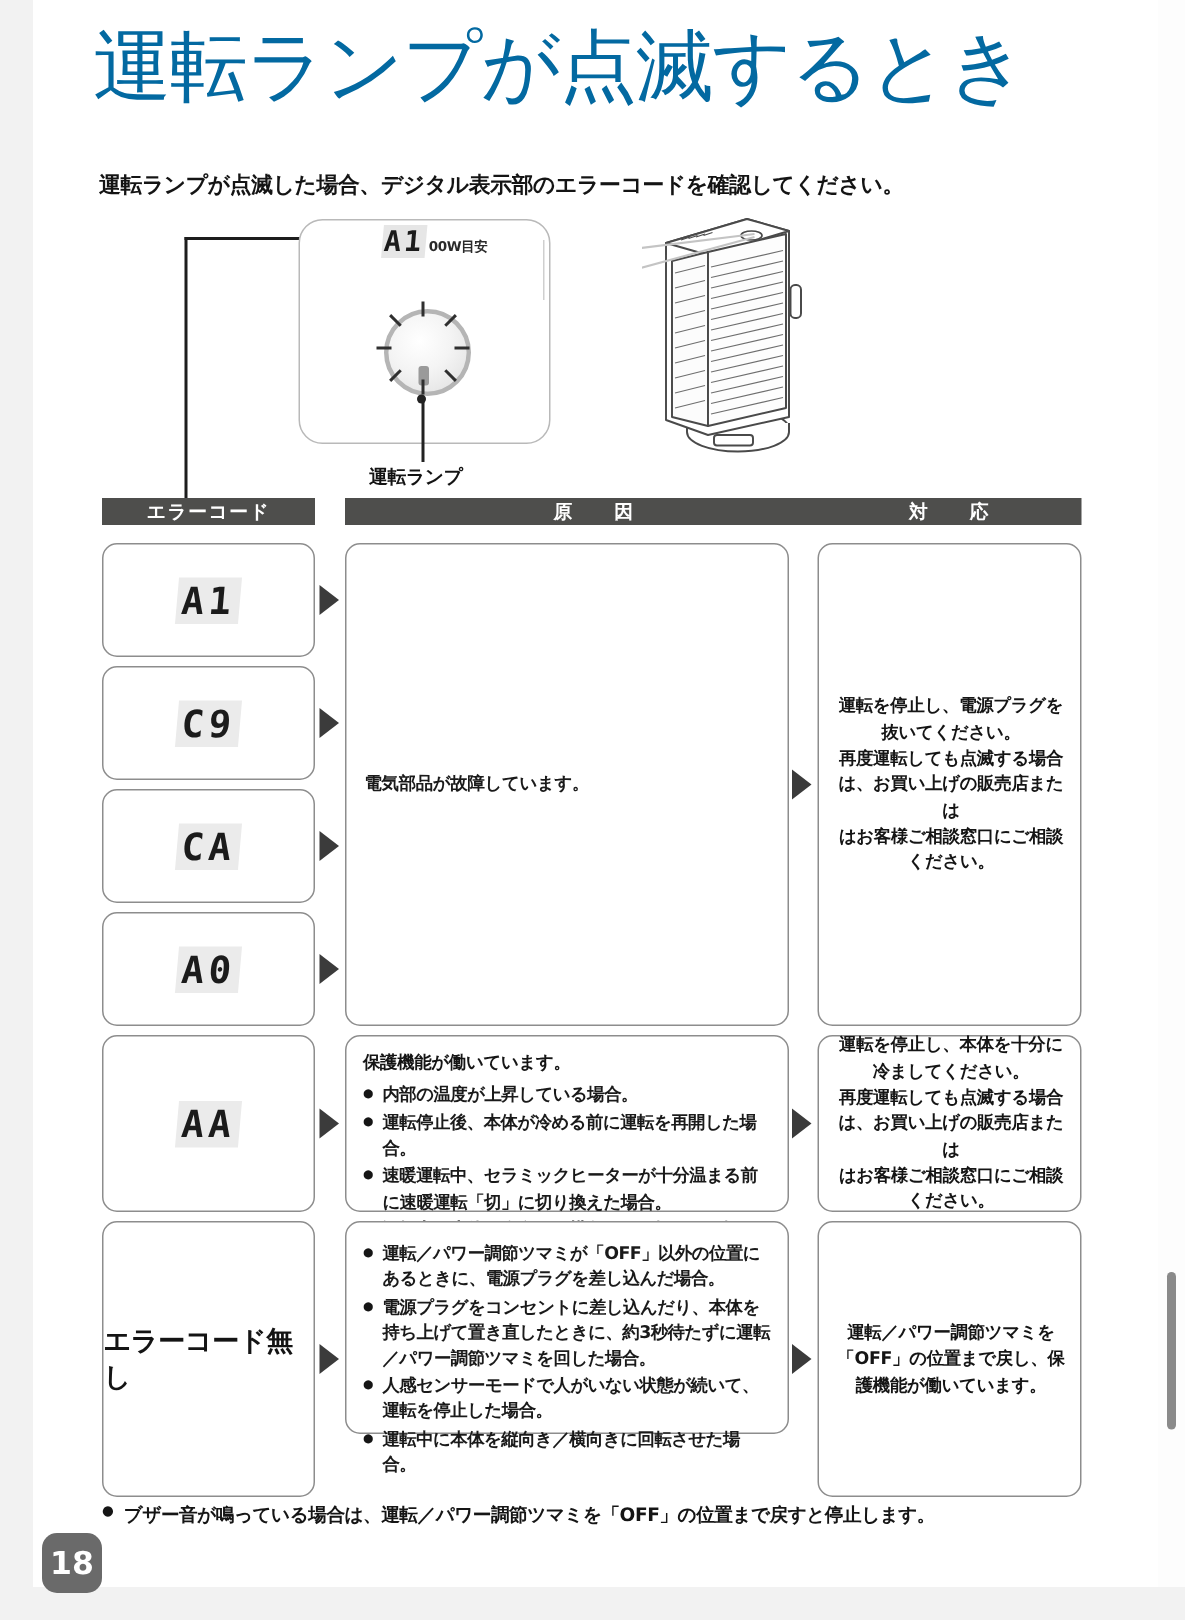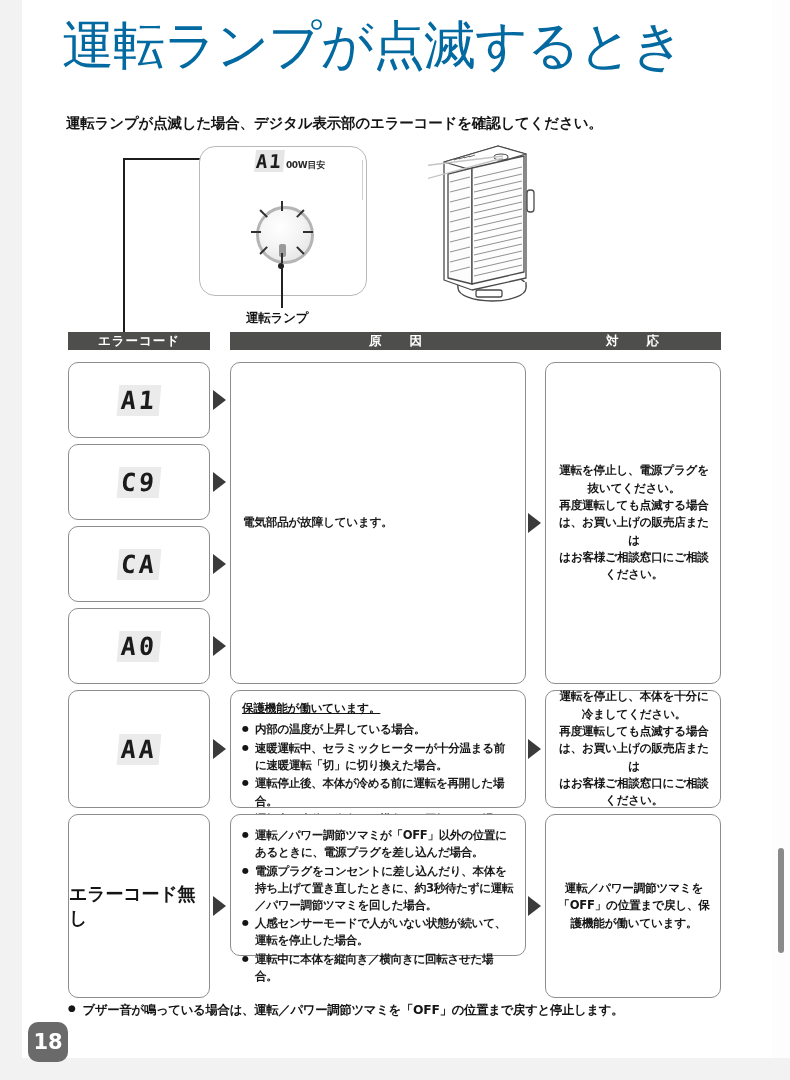--- a/index.html
+++ b/index.html
@@ -221,21 +221,21 @@
   .arrow-a { left: 213px; }
   .arrow-b { left: 528px; }
 
   .body-text {
     font-size: 11.6px;
     line-height: 1.5;
     color: #151515;
     letter-spacing: -0.2px;
     font-weight: 600;
   }
-  .cause-cell .body-text { padding: 9px 10px 0 11px; text-decoration: underline; }
+  .cause-cell .body-text { padding: 9px 10px 0 11px; }
   .resp-cell .body-text { padding: 9px 9px 0 11px; text-align: center; }
   .bullets { list-style: none; margin: 4px 0 0 0; padding: 0; }
   .bullets li {
     position: relative;
     padding-left: 13px;
     margin-bottom: 1.5px;
     font-size: 11.6px;
     line-height: 1.47;
     font-weight: 600;
     letter-spacing: -0.35px;
@@ -414,22 +414,22 @@
     <div class="arrow arrow-a" style="top:564px;"></div>
 
     <div class="cell cause-cell" style="top:30px;height:322px;display:flex;align-items:center;">
       <div class="cause-lead" style="padding:0 12px;">電気部品が故障しています。</div>
     </div>
 
     <div class="cell cause-cell" style="top:358px;height:118px;">
       <div class="body-text">保護機能が働いています。</div>
       <ul class="bullets" style="padding:0 10px 0 11px;">
         <li>内部の温度が上昇している場合。</li>
+        <li>運転停止後、本体が冷める前に運転を再開した場合。</li>
         <li>速暖運転中、セラミックヒーターが十分温まる前に速暖運転「切」に切り換えた場合。</li>
-        <li>運転停止後、本体が冷める前に運転を再開した場合。</li>
         <li>運転中に本体を縦向き／横向きに回転させた場合。</li>
       </ul>
     </div>
 
     <div class="cell cause-cell" style="top:482px;height:142px;">
       <ul class="bullets" style="padding:8px 10px 0 11px;">
         <li>運転／パワー調節ツマミが「OFF」以外の位置にあるときに、電源プラグを差し込んだ場合。</li>
         <li>電源プラグをコンセントに差し込んだり、本体を持ち上げて置き直したときに、約3秒待たずに運転／パワー調節ツマミを回した場合。</li>
         <li>人感センサーモードで人がいない状態が続いて、運転を停止した場合。</li>
         <li>運転中に本体を縦向き／横向きに回転させた場合。</li>

